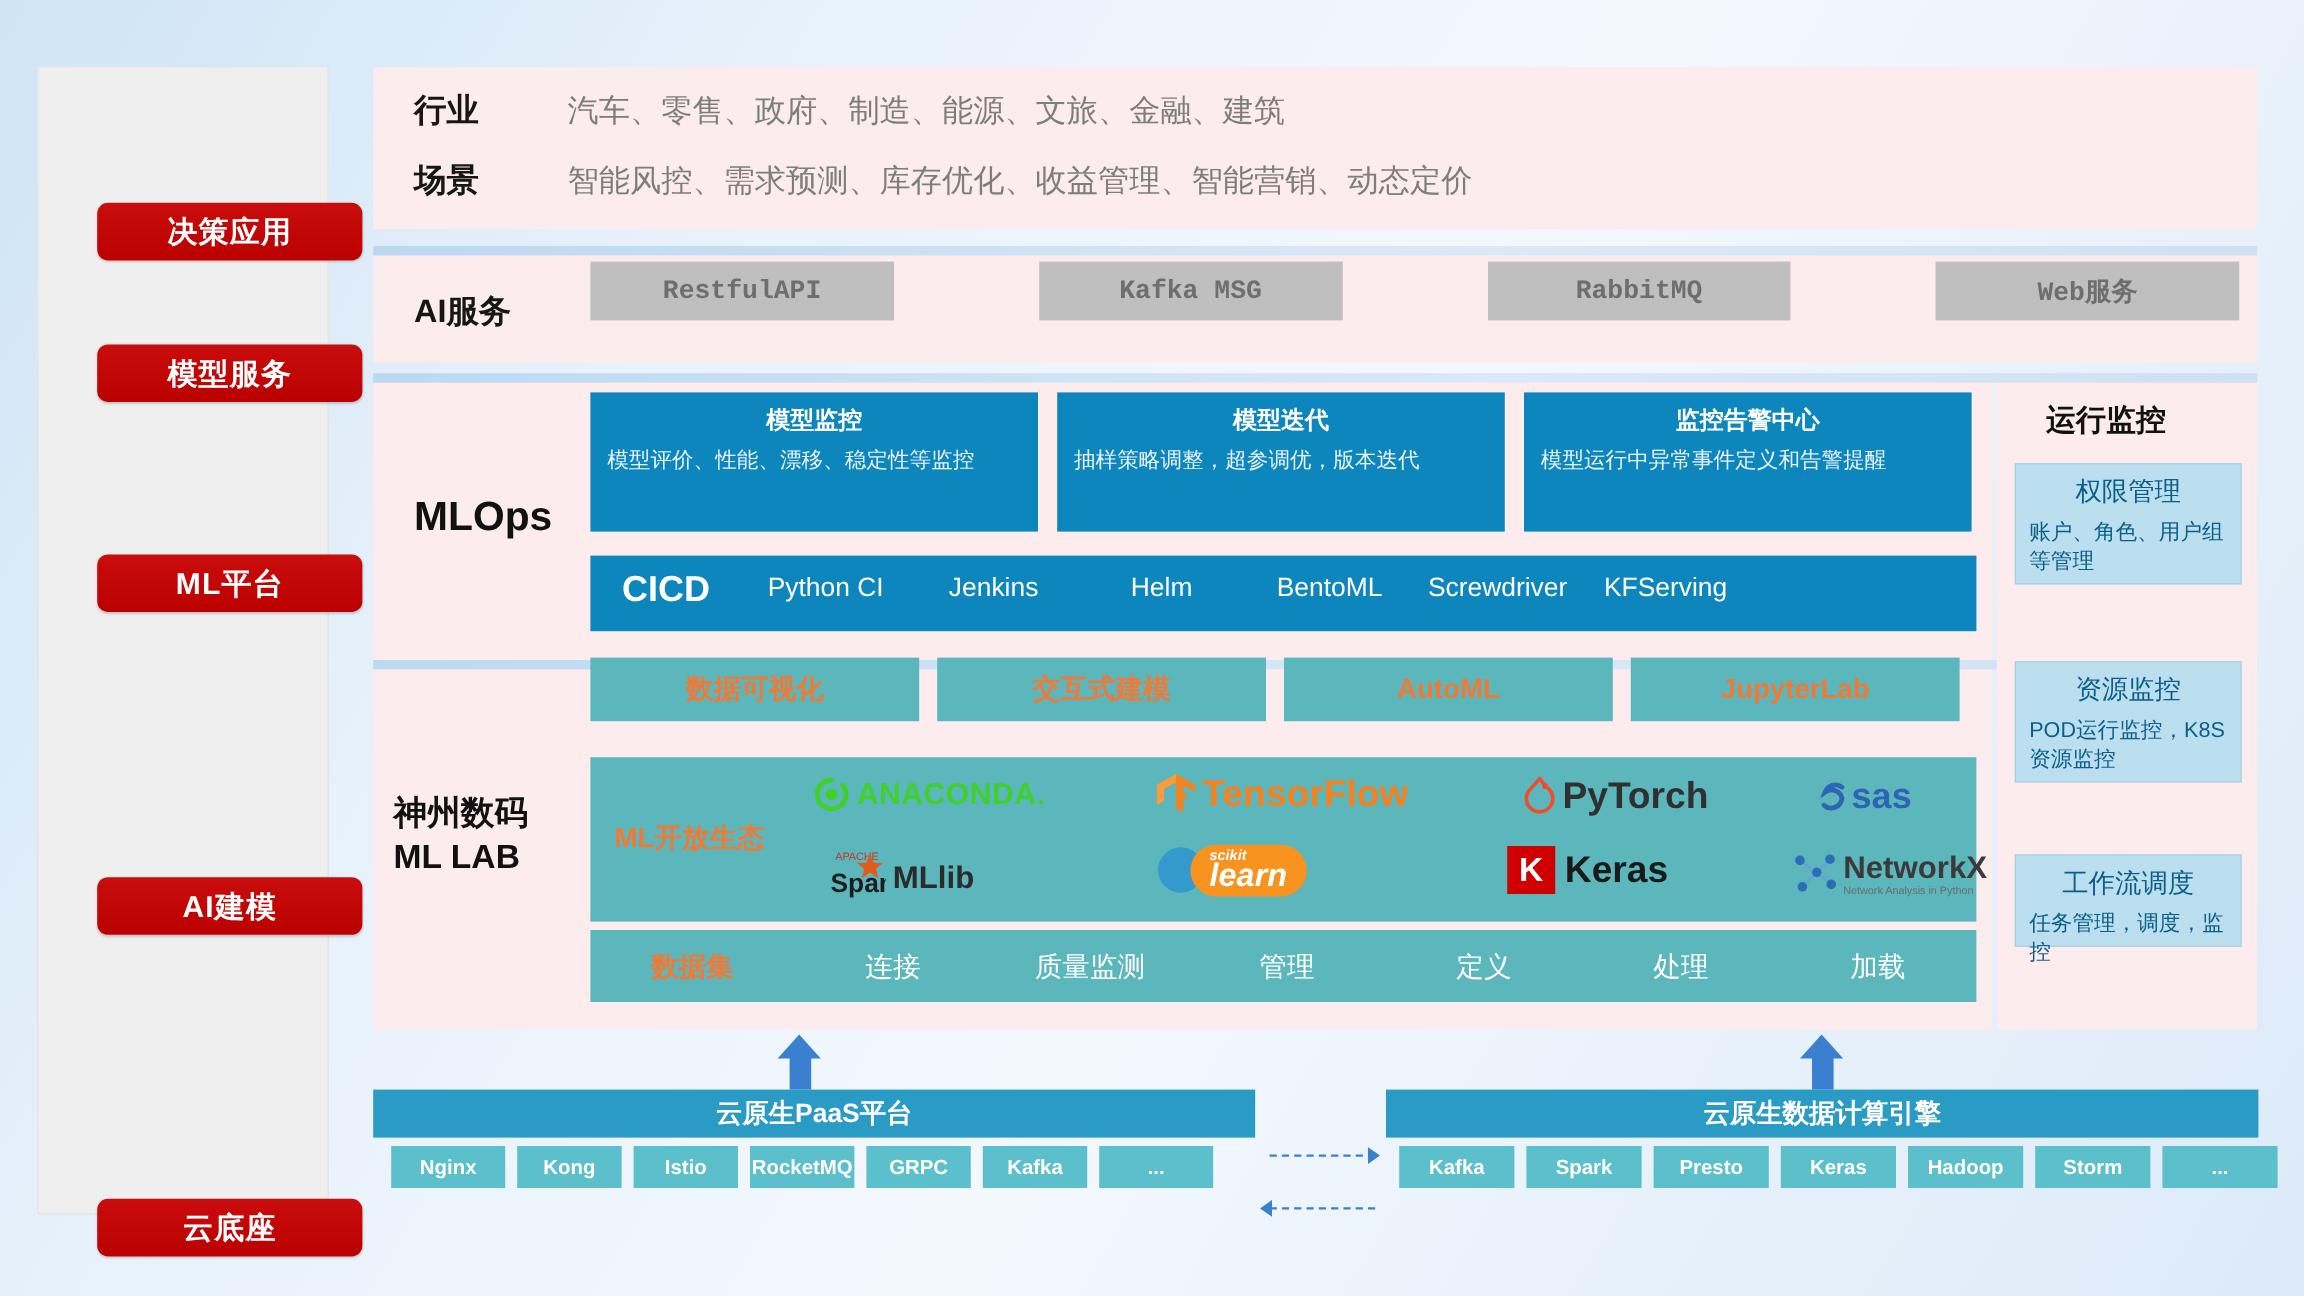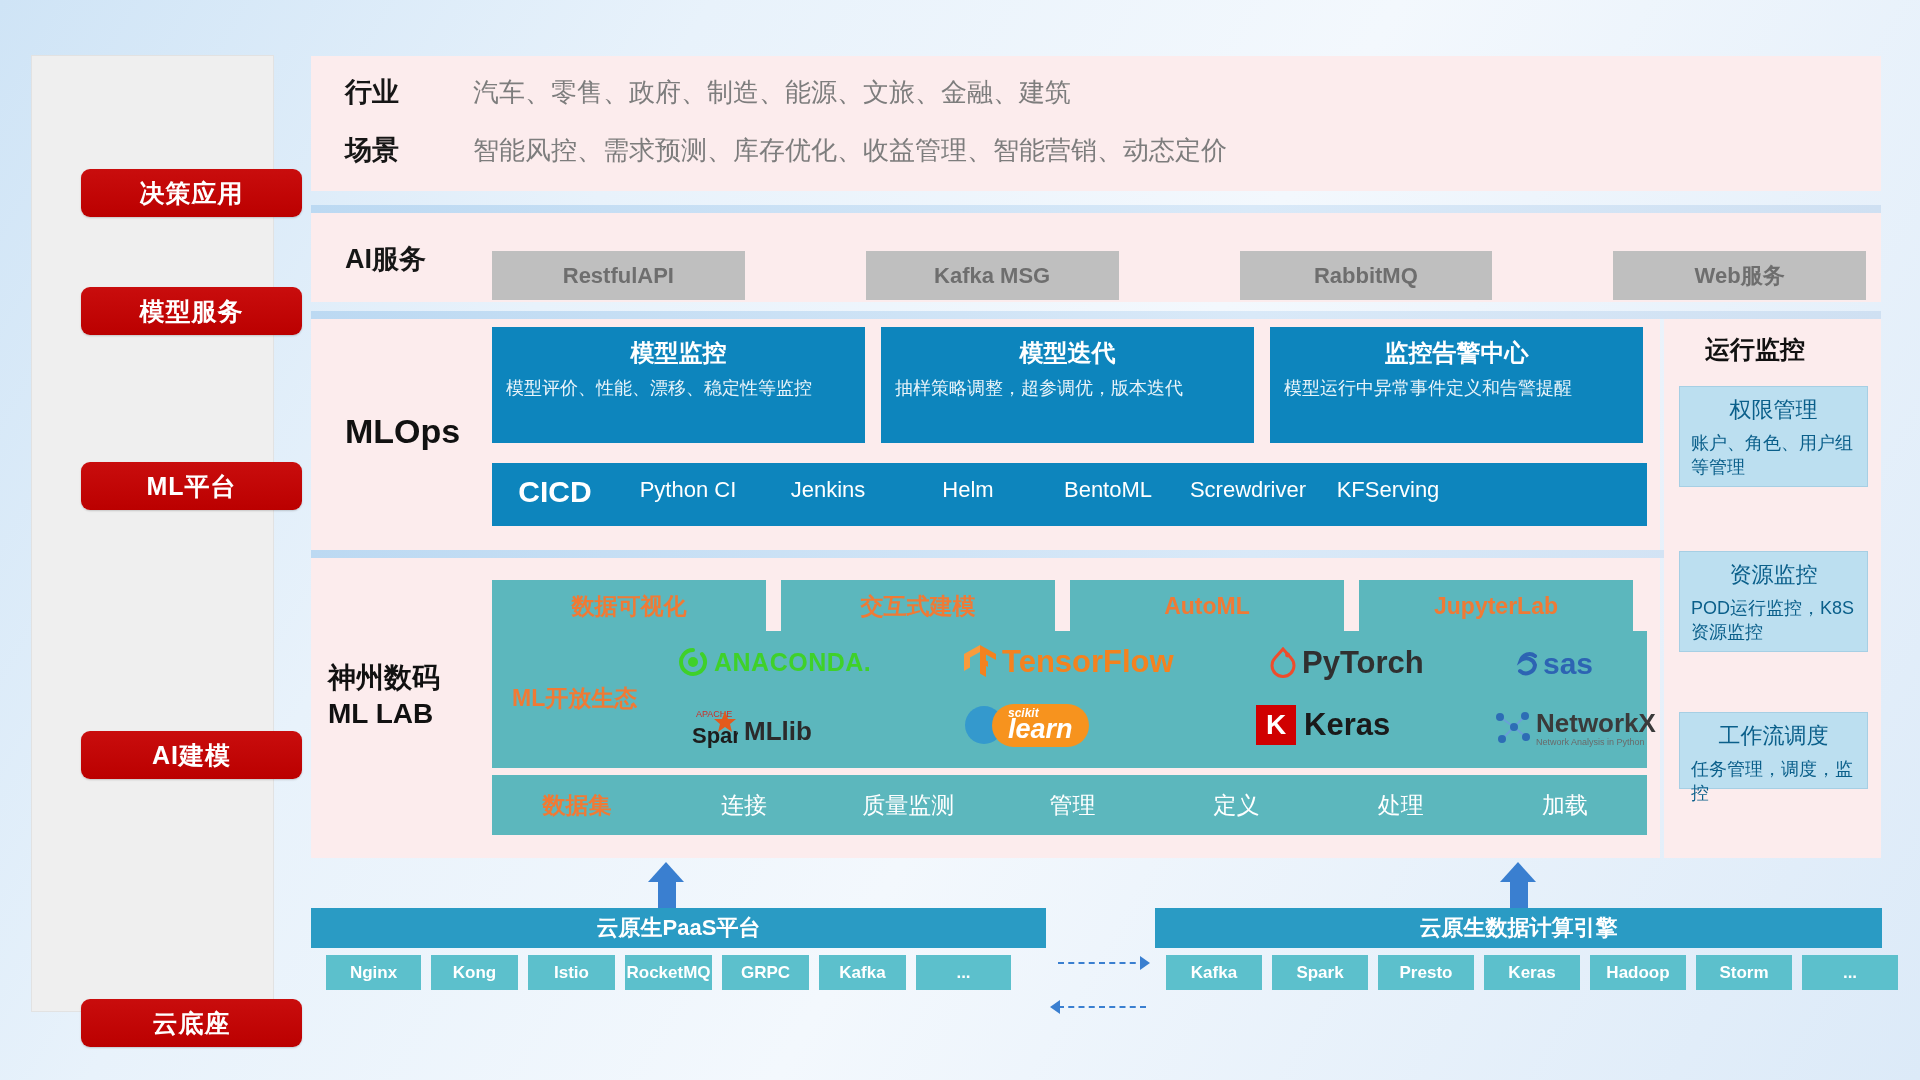--- a/index.html
+++ b/index.html
@@ -47,41 +47,41 @@
 
   
   .kv{position:absolute;display:flex;align-items:center;}
   .kv .k{width:128px;font-size:27px;font-weight:bold;color:#161616;}
   .kv .v{font-size:26px;color:#7d7d7d;white-space:nowrap;}
   .kv.r1{left:345px;top:74px;}
   .kv.r2{left:345px;top:132px;}
 
   
   .svc-label{position:absolute;left:345px;top:241px;font-size:27px;font-weight:bold;color:#161616;}
-  .svc-row{position:absolute;left:492px;top:251px;width:1374px;display:flex;gap:0;}
+  .svc-row{position:absolute;left:492px;top:218px;width:1374px;display:flex;gap:0;font-family:Liberation Mono, monospace;}
   .svc{width:253px;height:49px;background:#bfbfbf;color:#6e6e6e;
     display:flex;align-items:center;justify-content:center;
     font-size:22px;font-weight:bold;margin-right:121px;}
   .svc:last-child{margin-right:0;}
 
   
   .mlops-label{position:absolute;left:345px;top:412px;font-size:34px;font-weight:bold;color:#111;}
   .mlops-cards{position:absolute;left:492px;top:327px;display:flex;gap:16px;}
   .card{width:373px;height:116px;background:#0d85bd;color:#fff;padding:10px 14px 0 14px;box-sizing:border-box;}
-  .card .ct{text-align:center;font-size:24px;font-weight:bold;margin-bottom:8px;}
+  .card .ct{text-align:center;font-size:20px;font-weight:bold;margin-bottom:8px;}
   .card .cd{font-size:18px;line-height:1.32;color:#e9f4fa;}
   .cicd{position:absolute;left:492px;top:463px;width:1155px;height:63px;
     background:#0d85bd;color:#fff;overflow:hidden;}
   .cicd .grid{display:flex;align-items:flex-start;padding-top:12px;}
   .cicd .cicd-title{width:126px;text-align:center;font-size:30px;font-weight:bold;flex:none;}
   .cicd .tool{width:140px;text-align:center;font-size:22px;line-height:1.35;}
 
   
   .lab-label{position:absolute;left:328px;top:660px;font-size:28px;font-weight:bold;color:#111;line-height:1.3;}
-  .lab-top{position:absolute;left:492px;top:580px;display:flex;gap:15px;}
+  .lab-top{position:absolute;left:492px;top:548px;display:flex;gap:15px;}
   .lab-chip{width:274px;height:53px;background:#5cb7bd;color:#f07a35;
     display:flex;align-items:center;justify-content:center;
     font-size:23px;font-weight:bold;}
   .eco{position:absolute;left:492px;top:631px;width:1155px;height:137px;background:#5cb7bd;}
   .eco-label{position:absolute;left:20px;top:52px;font-size:23px;font-weight:bold;color:#f07a35;}
   .ds{position:absolute;left:492px;top:775px;width:1155px;height:60px;background:#5cb7bd;
       display:flex;align-items:center;}
   .ds .ds-title{width:170px;text-align:center;font-size:23px;font-weight:bold;color:#f07a35;}
   .ds .ds-item{flex:1;text-align:center;font-size:23px;color:#fff;}
 

